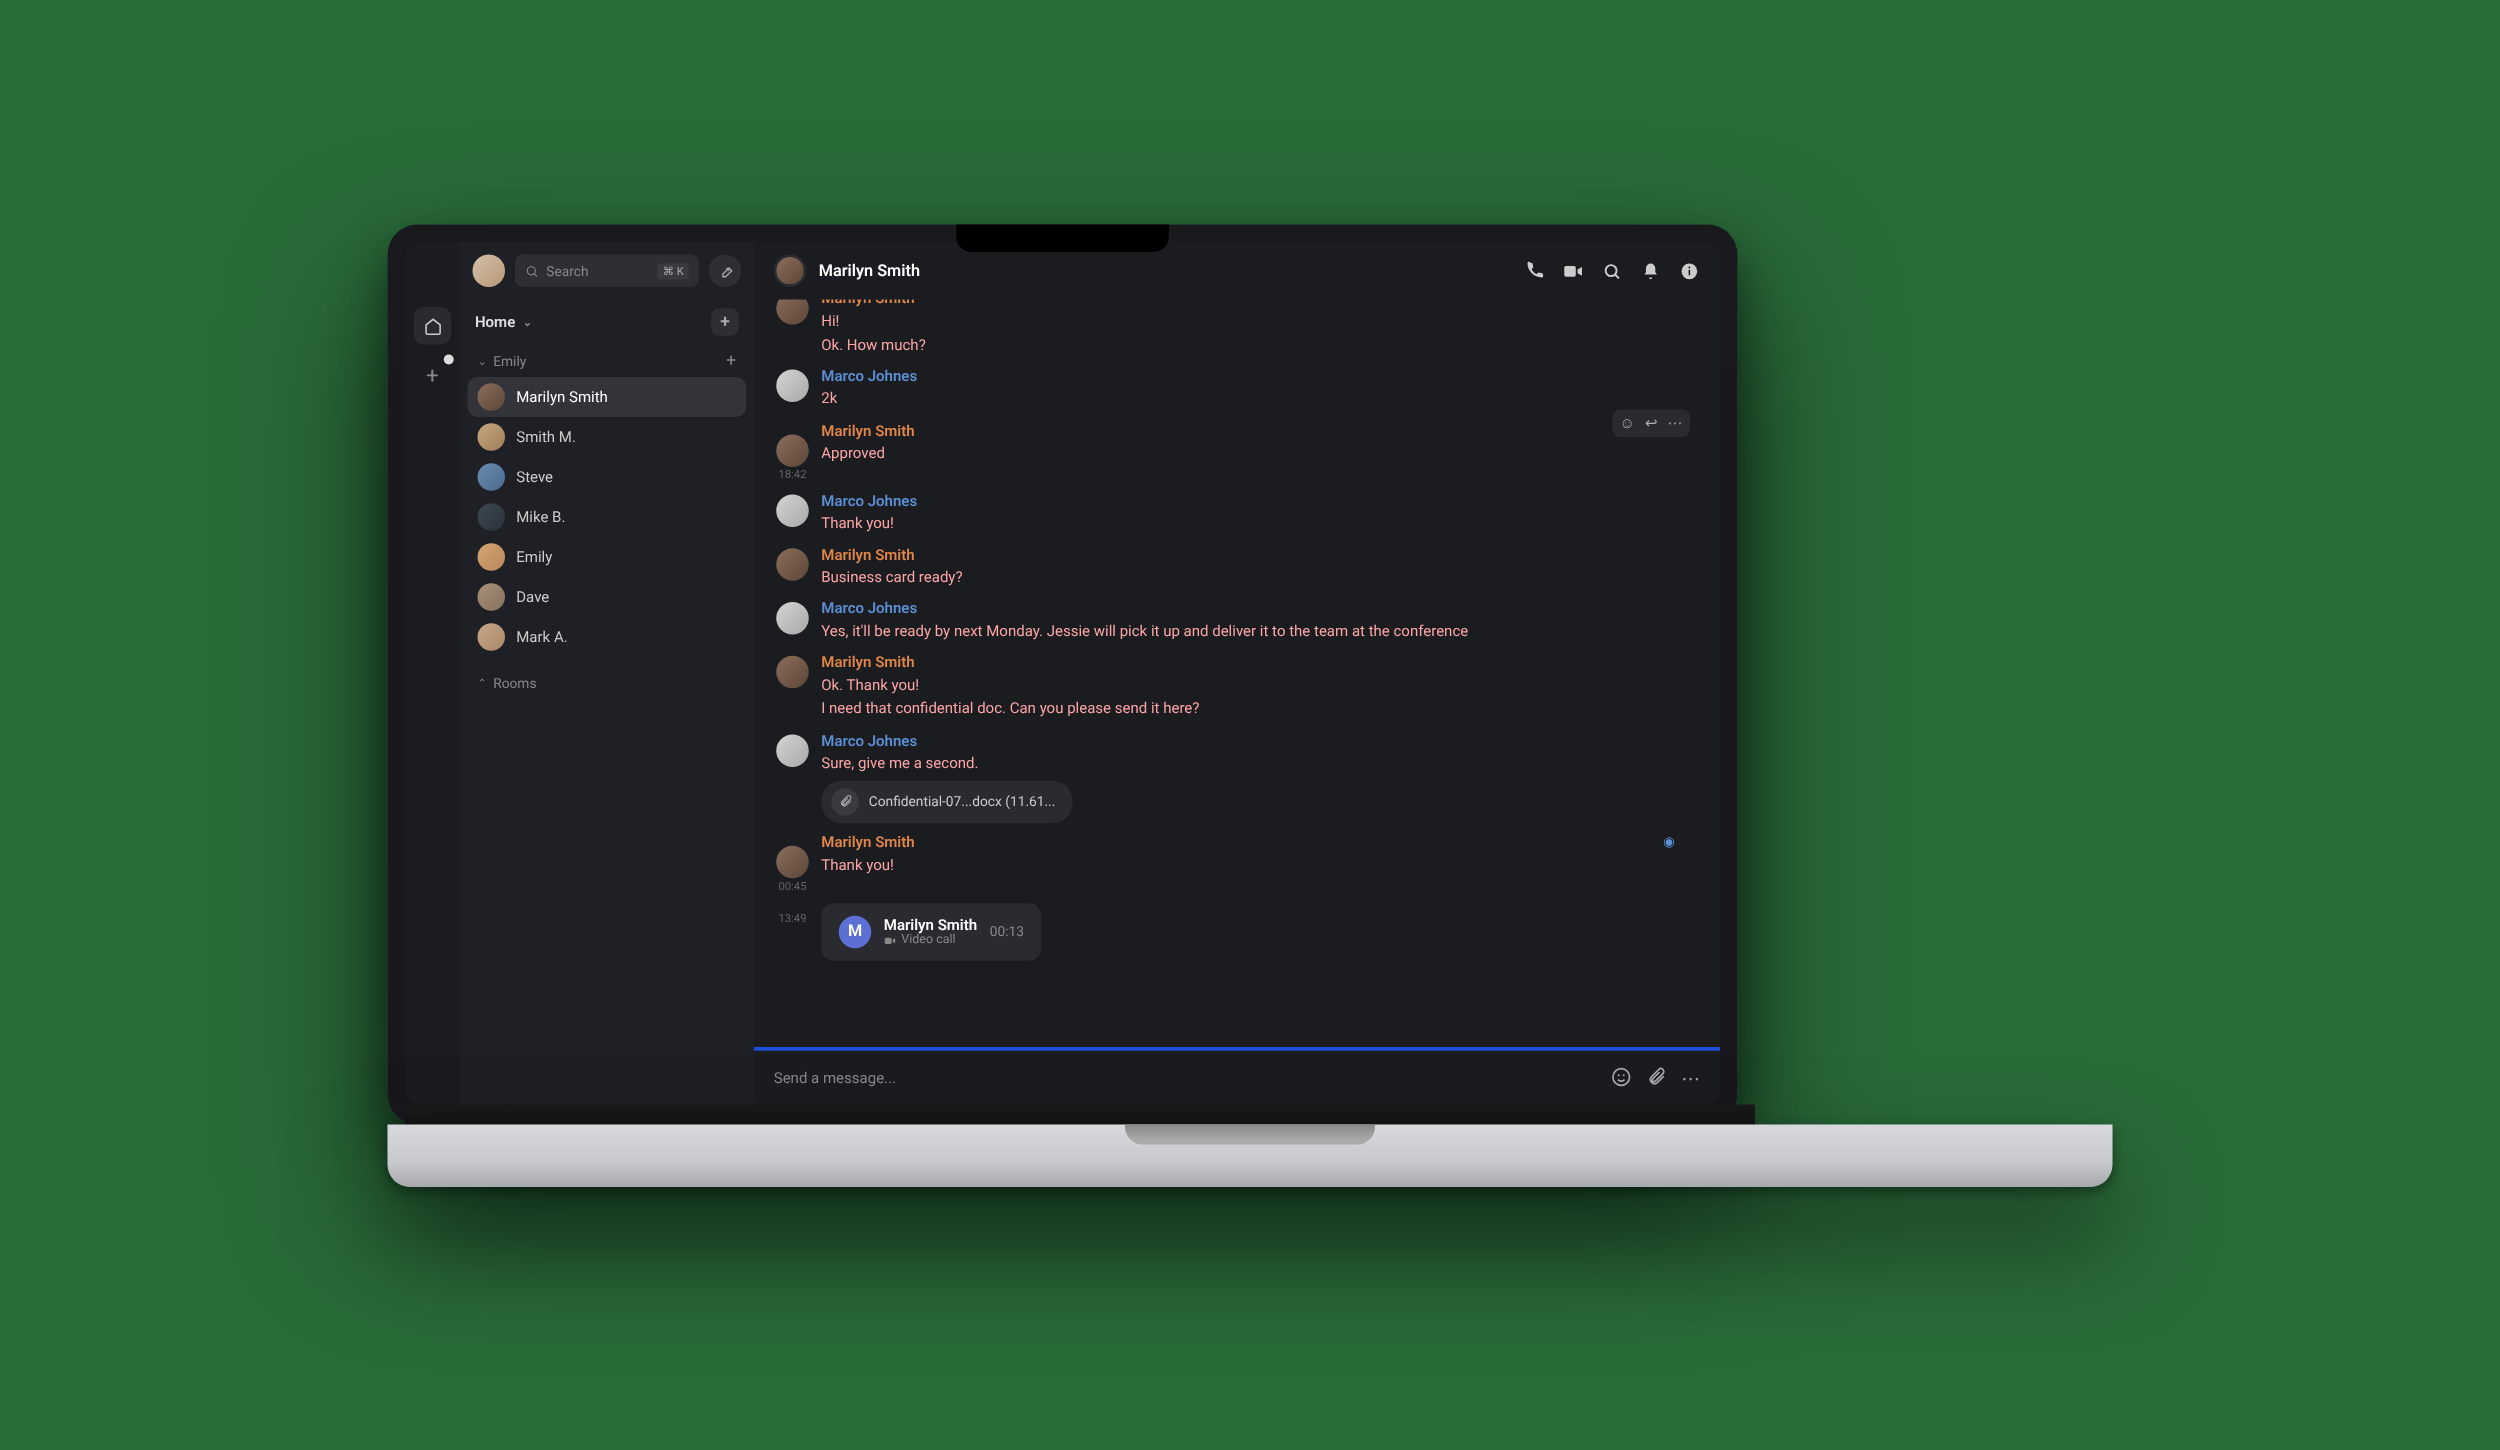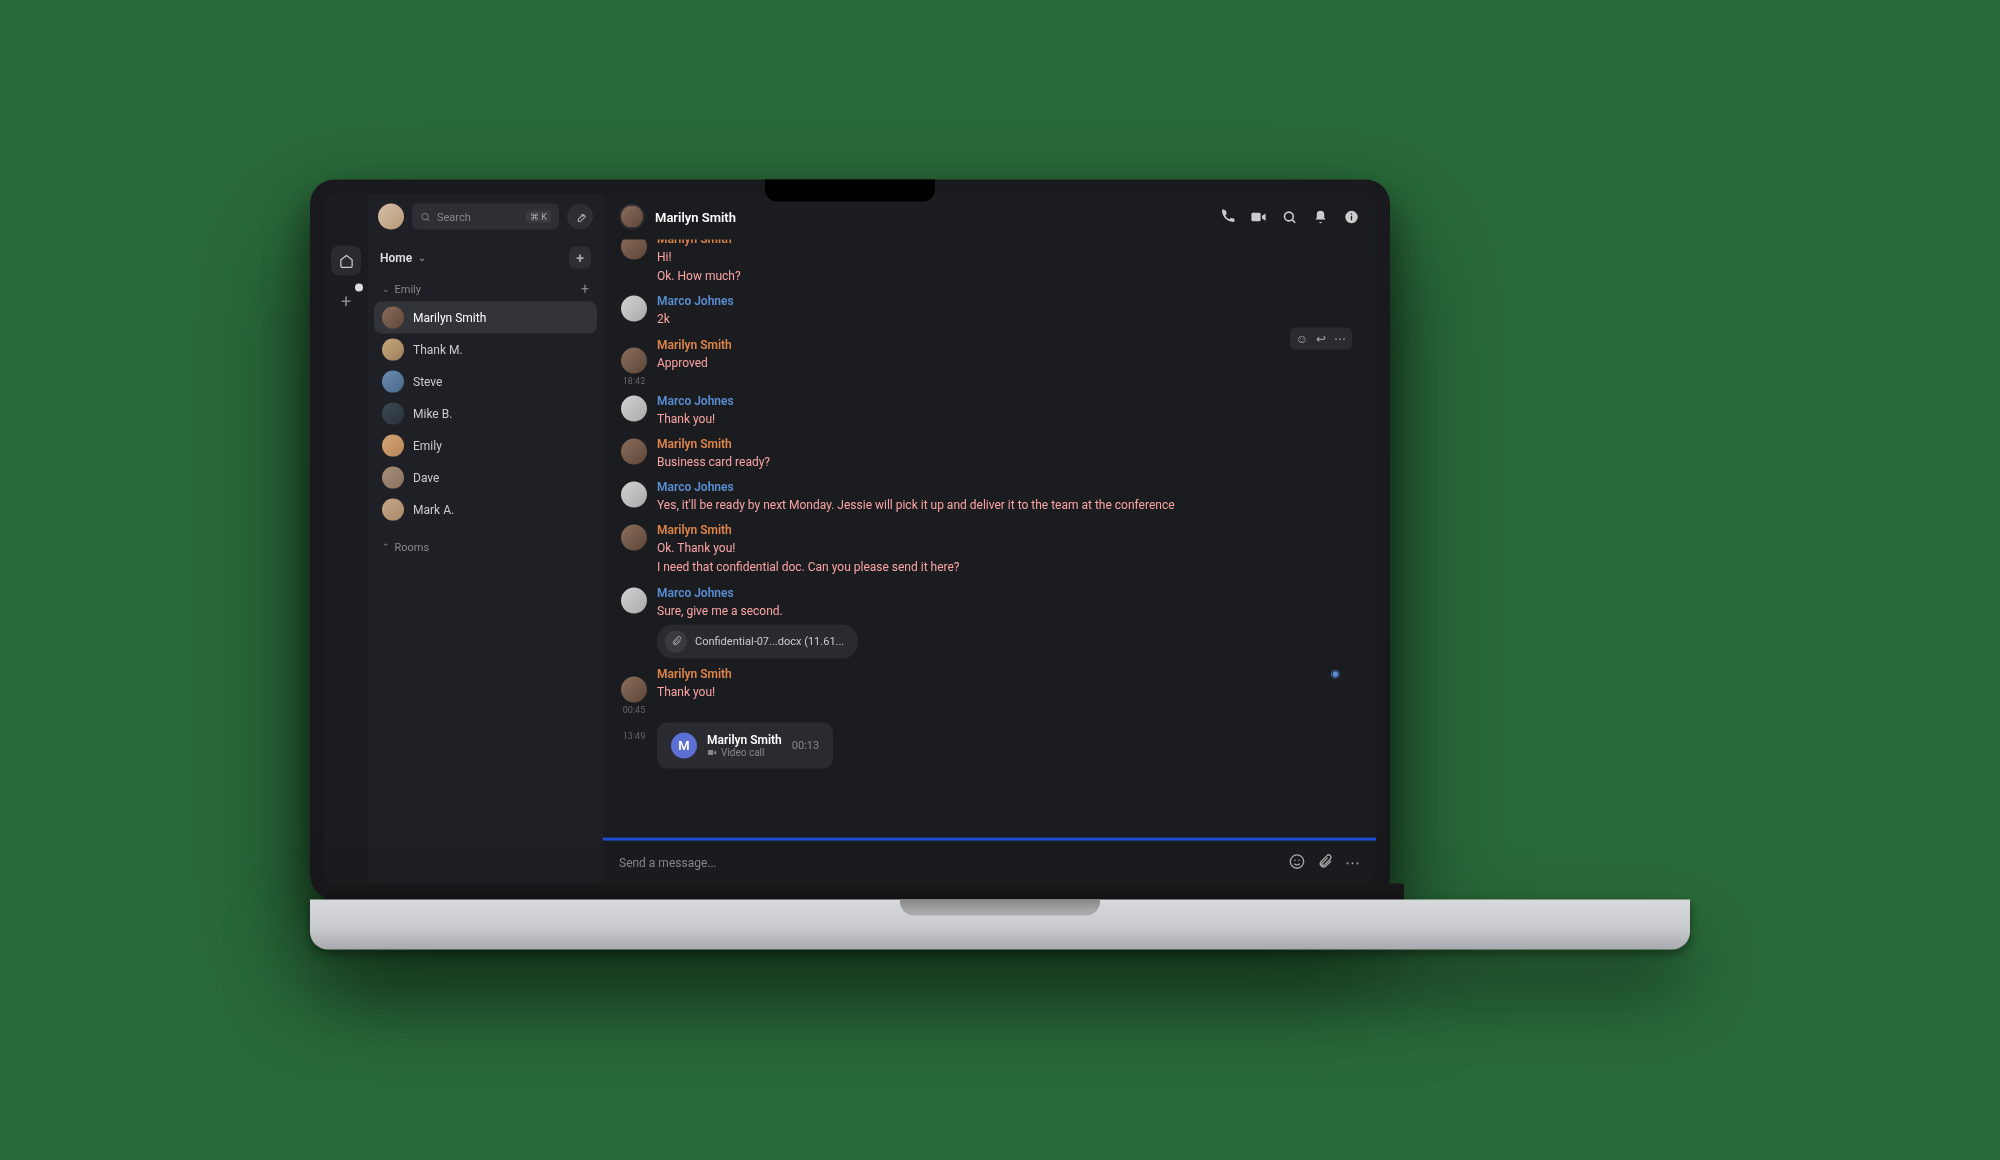--- a/index.html
+++ b/index.html
@@ -142,21 +142,21 @@
             <div class="section-add">+</div>
           </div>
 
           <div class="people-list" id="people-list">
               <div class="person active">
                 <div class="pa pa1"></div>
                 <span>Marilyn Smith</span>
               </div>
               <div class="person">
                 <div class="pa pa2"></div>
-                <span>Thank M.</span>
+                <span>Smith M.</span>
               </div>
               <div class="person">
                 <div class="pa pa3"></div>
                 <span>Steve</span>
               </div>
               <div class="person">
                 <div class="pa pa4"></div>
                 <span>Mike B.</span>
               </div>
               <div class="person">

